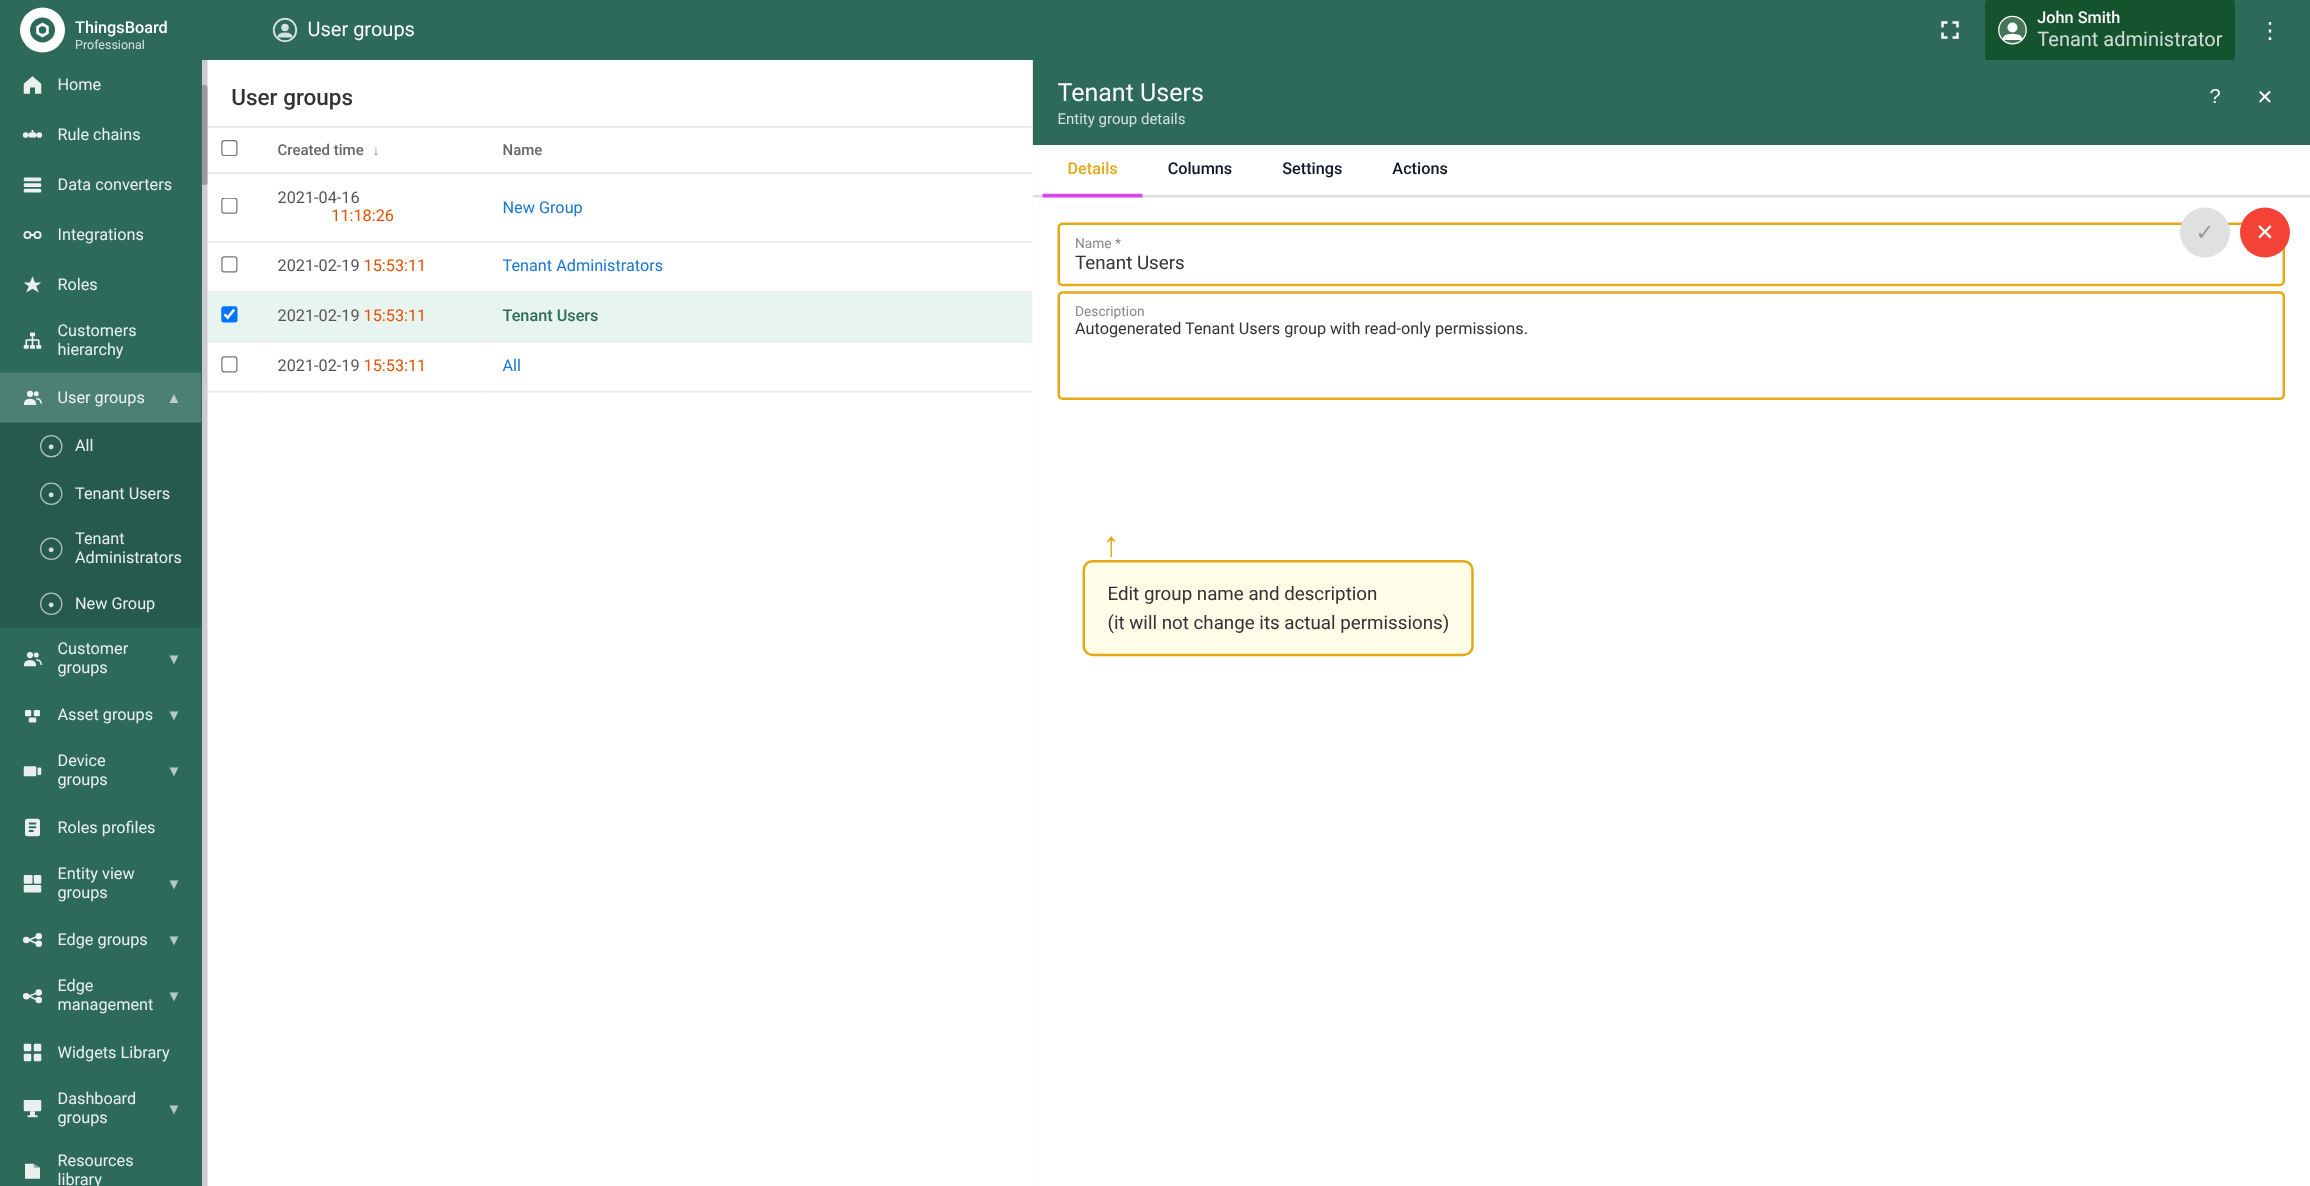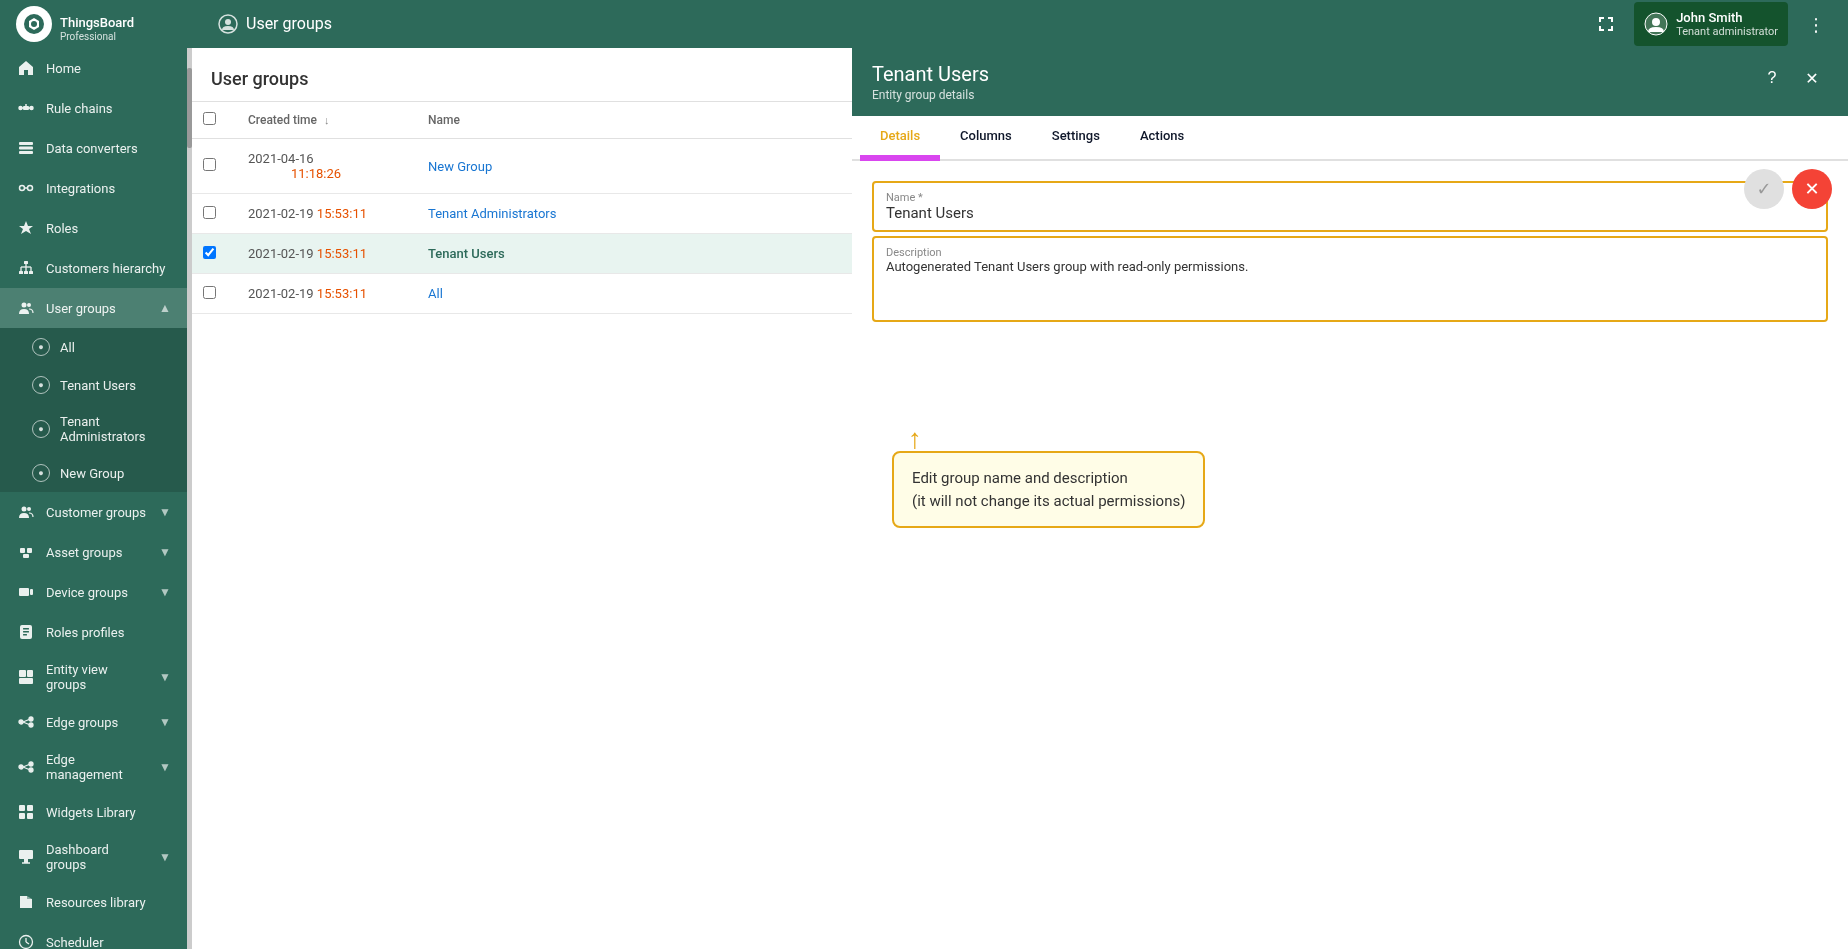--- a/index.html
+++ b/index.html
@@ -52,38 +52,38 @@
     }
     .header-user {
       display: flex;
       align-items: center;
       gap: 8px;
       background: #14532d;
       padding: 8px 10px;
       border-radius: 4px;
     }
     .header-user .user-name { font-size: 13px; font-weight: 500; }
-    .header-user .user-role { font-size: 11px; opacity: 0.8; }
+    .header-user .user-role { font-size: 16px; opacity: 0.8; }
     .header-icon-btn {
       width: 32px; height: 32px;
       display: flex; align-items: center; justify-content: center;
       cursor: pointer; border-radius: 4px; color: white;
       font-size: 18px;
     }
 
     
     .main-layout {
       display: flex;
       flex: 1;
       overflow: hidden;
     }
 
     
     .sidebar {
-      width: 187px;
+      width: 161px;
       background: #2d6a5a;
       color: white;
       overflow-y: auto;
       flex-shrink: 0;
     }
     .sidebar::-webkit-scrollbar { width: 4px; }
     .sidebar::-webkit-scrollbar-thumb { background: rgba(255,255,255,0.2); }
     .sidebar-item {
       display: flex;
       align-items: center;
@@ -209,21 +209,21 @@
       padding: 12px 20px;
       cursor: pointer;
       font-size: 13px;
       font-weight: 500;
       color: #0f172a;
       border-bottom: 2px solid transparent;
       margin-bottom: -2px;
     }
     .tab-item.active {
       color: #e6a817;
-      border-bottom: 6px solid #d946ef;
+      border-bottom: 3px solid #d946ef;
     }
 
     
     .form-content {
       padding: 20px;
       flex: 1;
       overflow-y: auto;
       position: relative;
     }
     .name-field-container {

